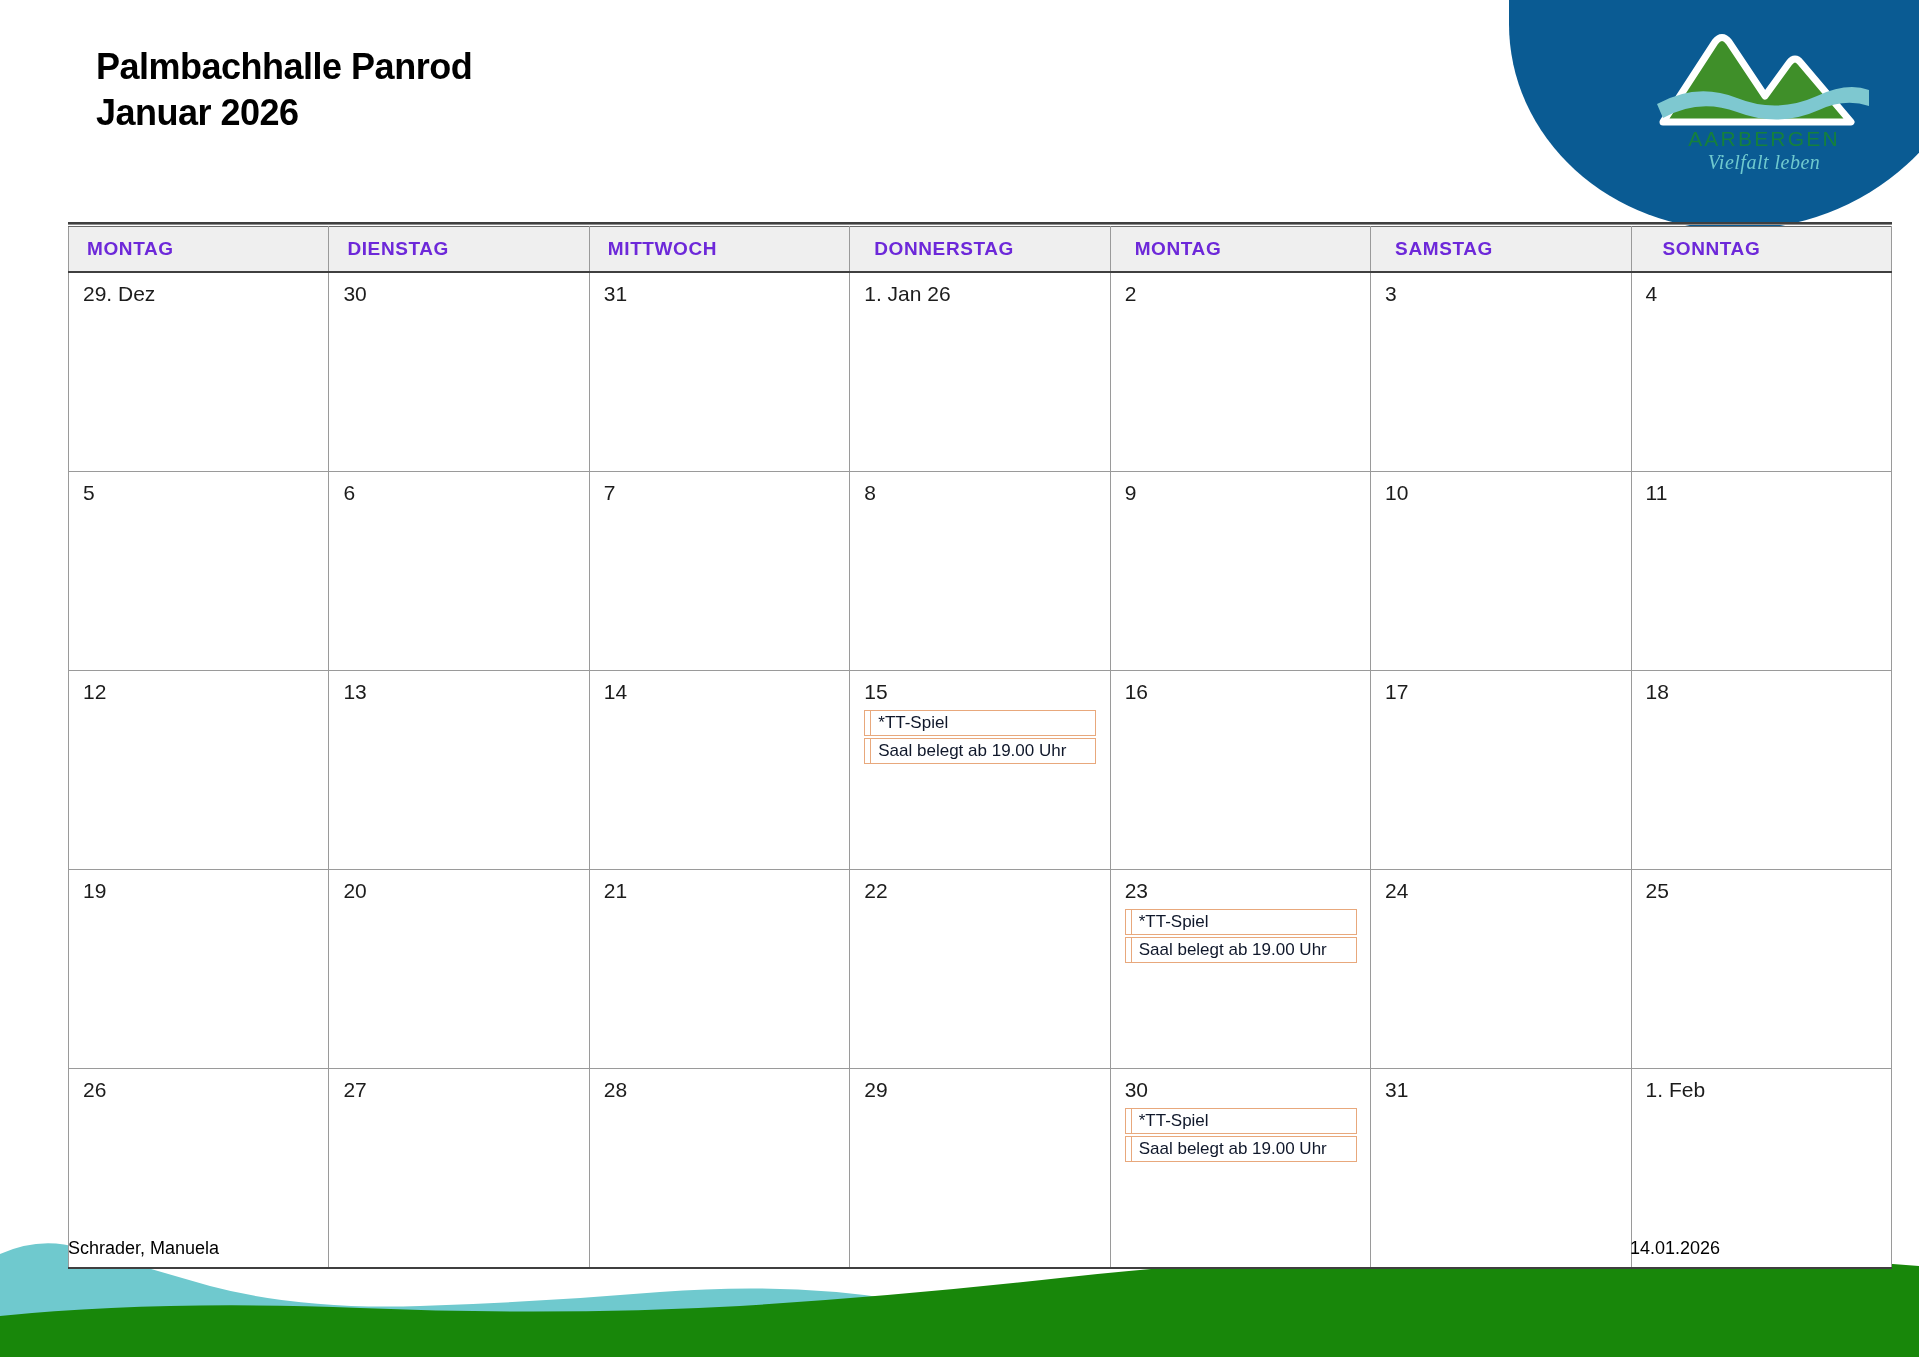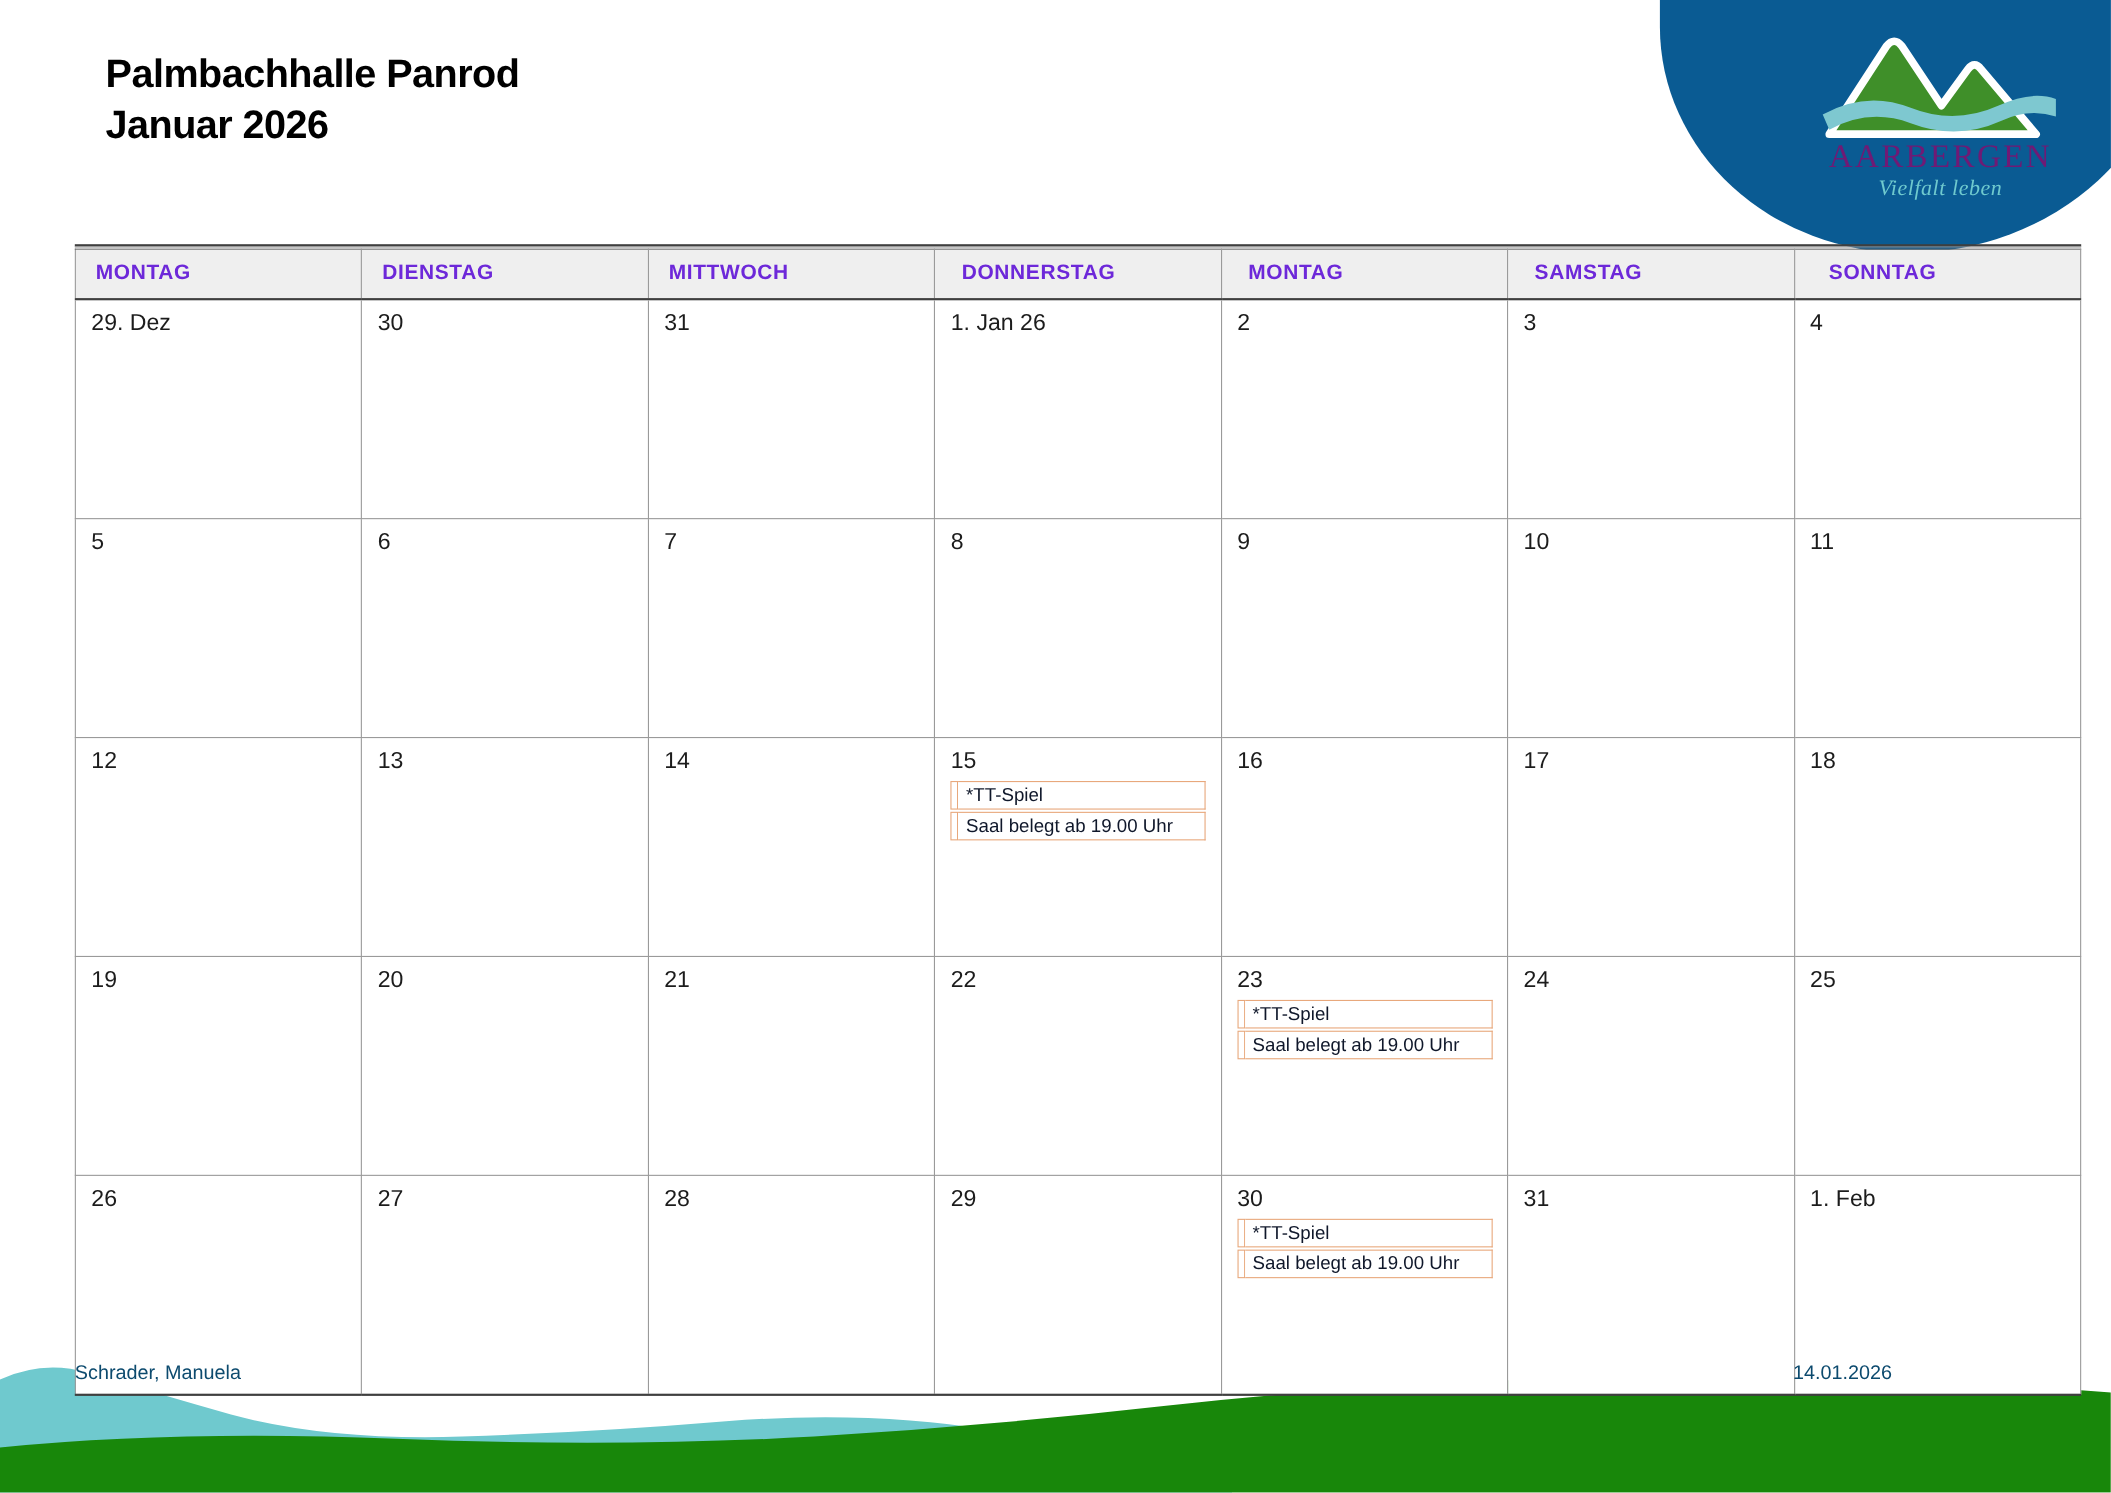--- a/index.html
+++ b/index.html
@@ -33,25 +33,25 @@
     top: 30px;
     right: 30px;
     width: 250px;
     height: 165px;
     z-index: 3;
     text-align: center;
   }
   .logo-mark { display: block; width: 250px; height: 100px; }
   .logo-word {
     display: block;
-    font-family: Liberation Serif, serif;
-    font-size: 30px;
+    font-family: Liberation Sans, sans-serif;
+    font-size: 21px;
     letter-spacing: 2.2px;
     font-weight: 400;
-    color: #701a75;
+    color: #15803d;
     line-height: 1;
     margin-top: -2px;
   }
   .logo-claim {
     display: block;
     font-family: Liberation Serif, serif;
     font-style: italic;
     font-size: 20px;
     color: #6fc9ce;
     line-height: 1.15;
@@ -163,21 +163,21 @@
 
   
   .cal-footer {
     position: absolute;
     left: 68px;
     top: 1238px;
     width: 1652px;
     display: flex;
     justify-content: space-between;
     font-size: 18px;
-    color: #0c4a6e;
+    color: #000000;
     z-index: 2;
   }
 
   
   .bottom-waves {
     position: absolute;
     left: 0;
     bottom: 0;
     width: 1919px;
     height: 135px;

